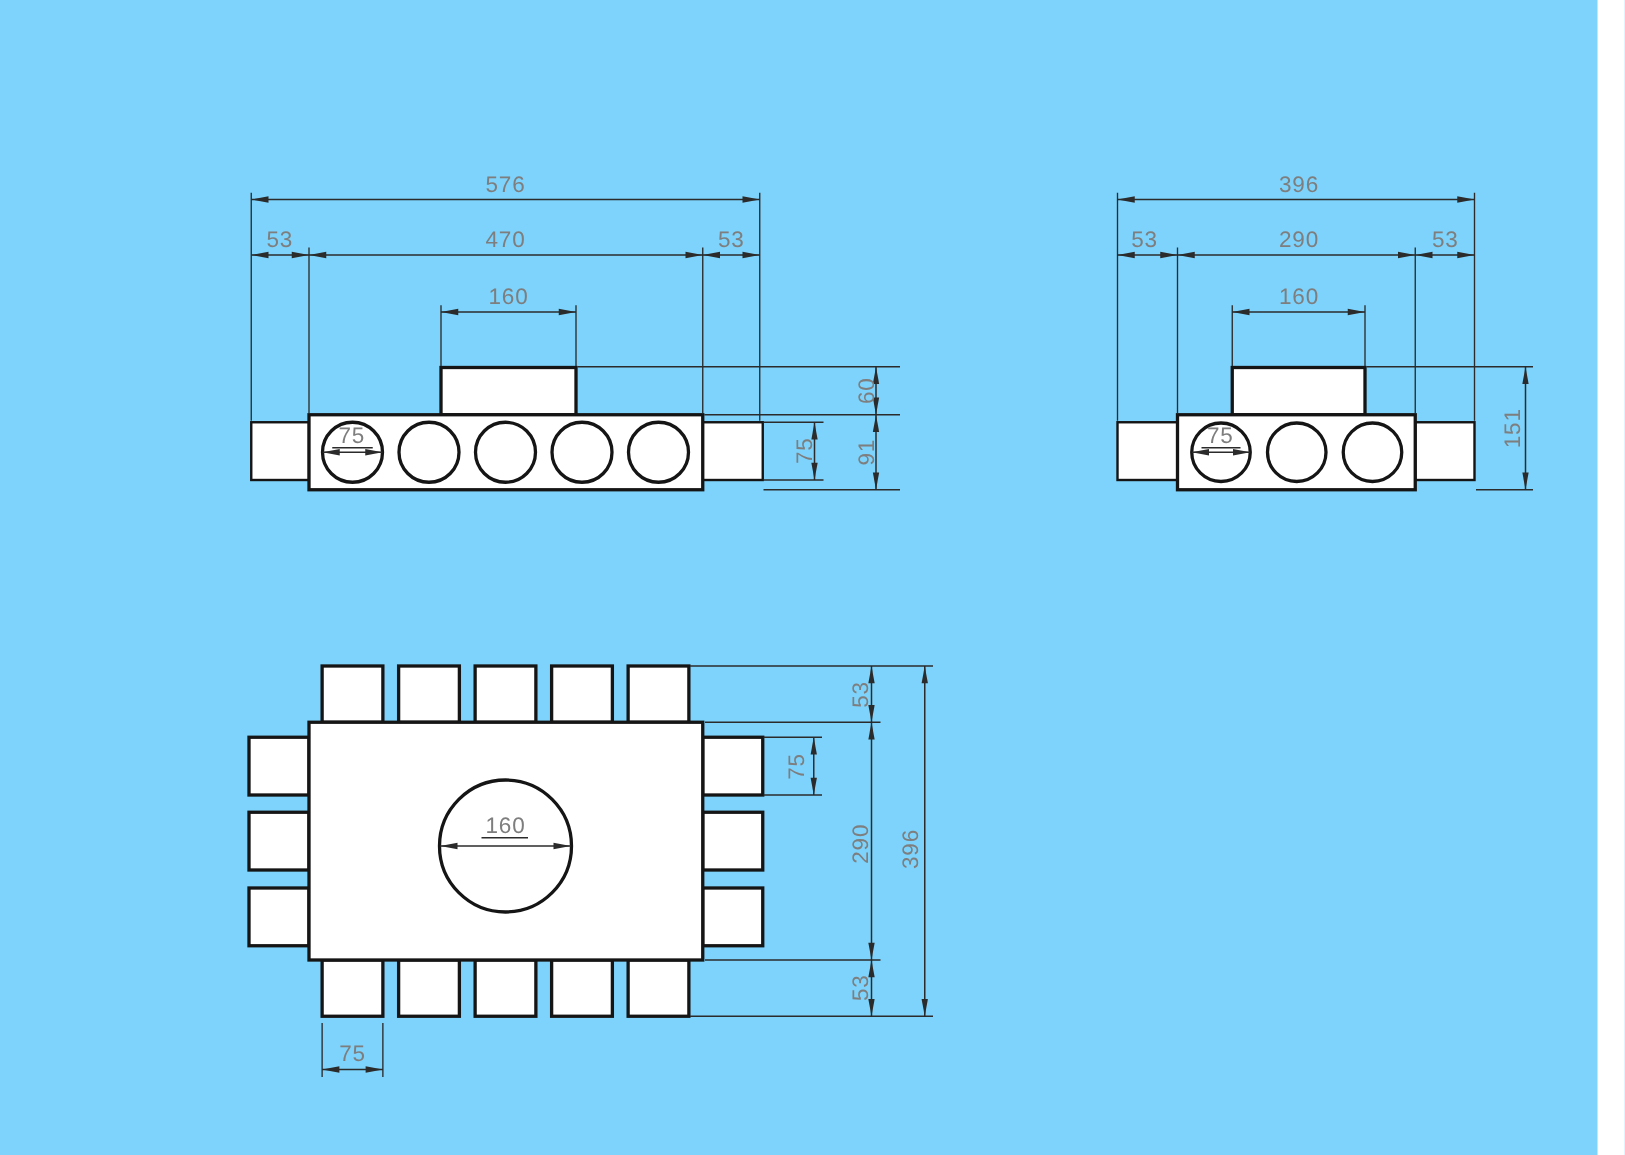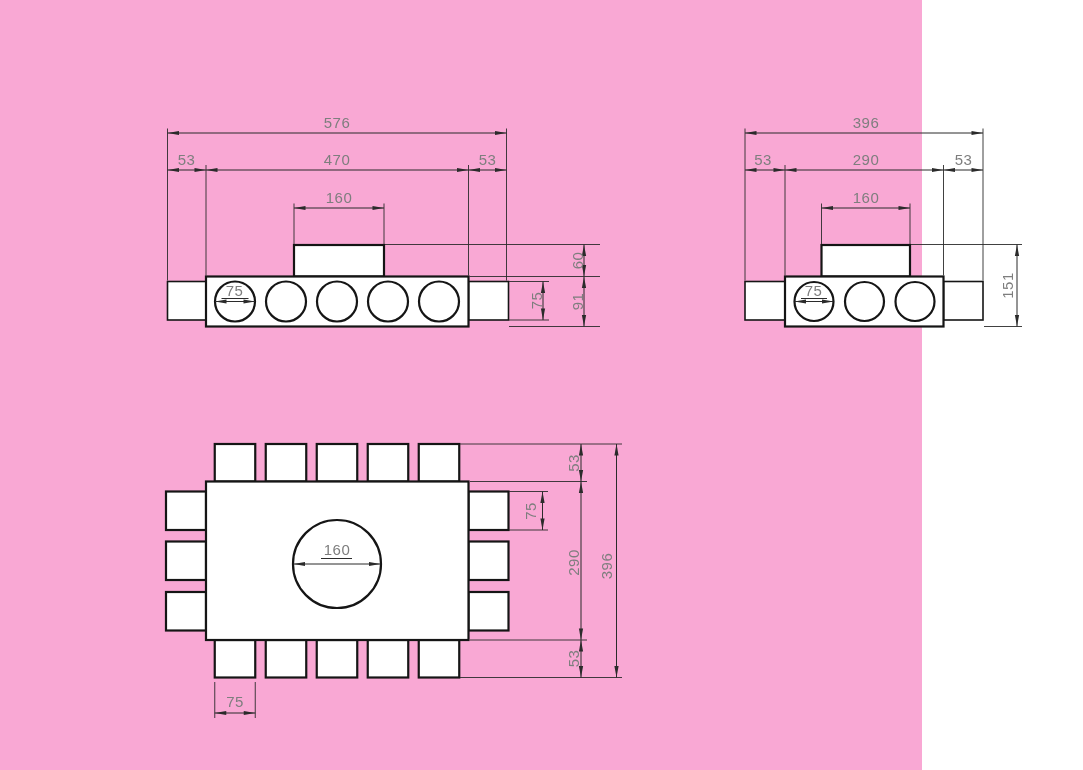--- a/index.html
+++ b/index.html
@@ -1,17 +1,17 @@
 <!DOCTYPE html>
 <html><head>
 <meta charset="utf-8">
 <title>Technical Drawing</title>
 <style>
   html, body { margin: 0; padding: 0; background: #ffffff; }
-  .stage { width: 922px; height: 770px; position: relative; background: #f9a8d4; }
+  .stage { width: 1065px; height: 770px; position: relative; background: #7dd3fc; }
   svg { display: block; }
   .obj      { fill: #ffffff; stroke: #151515; stroke-width: 2.2; }
   .obj-thin { fill: #ffffff; stroke: #151515; stroke-width: 1.6; }
   .dim { stroke: #2b2b2b; stroke-width: 1; fill: none; }
   .ext { stroke: #2b2b2b; stroke-width: 0.9; fill: none; }
   .lbl {
     font-family: "Liberation Sans", sans-serif;
     font-size: 15px;
     fill: #7e7e7e;
     letter-spacing: 0.5px;

